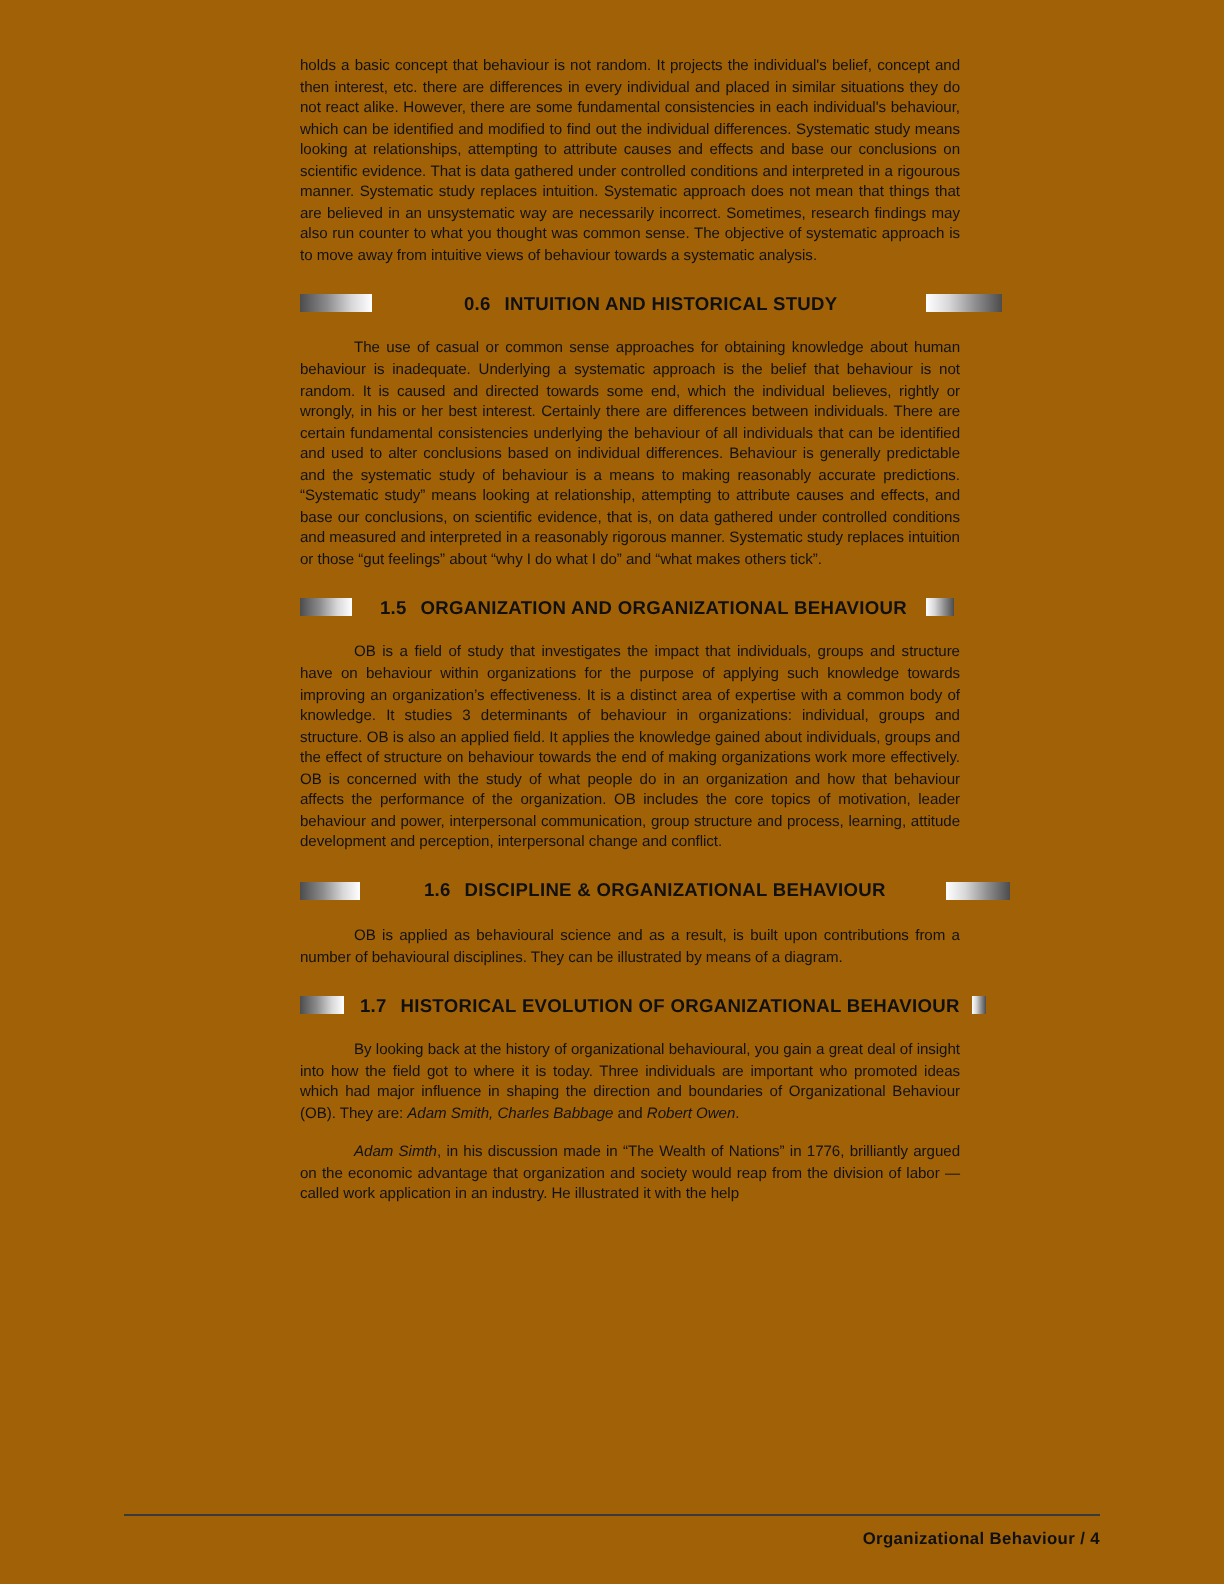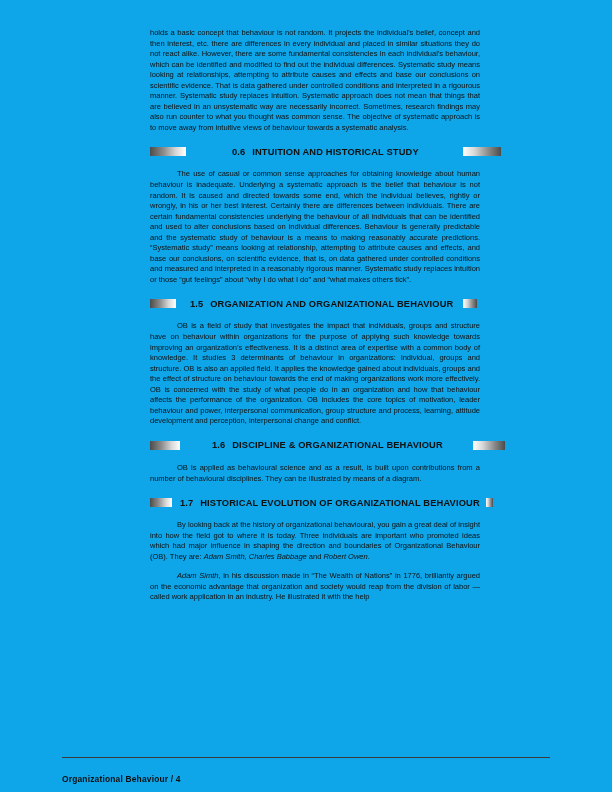--- a/index.html
+++ b/index.html
@@ -13,21 +13,21 @@
     font-family: "Liberation Sans", sans-serif;
     color: #101010;
     position: relative;
     overflow: hidden;
   }
   .page {
     position: absolute;
     left: 0; top: 0;
     width: 612px;
     height: 792px;
-    background: #0ea5e9;
+    background: #a16207;
   }
   .content {
     position: absolute;
     left: 150px;
     top: 28px;
     width: 330px;
   }
   p.body-para {
     margin: 0 0 9px 0;
     font-size: 7.55px;
@@ -92,22 +92,22 @@
     top: 757px;
     width: 488px;
   }
   .footer-rule {
     border-top: 1px solid #3a3a3a;
     width: 100%;
     height: 0;
     margin: 0;
   }
   .footer-text {
-    margin-top: 16px;
-    text-align: left;
+    margin-top: 6px;
+    text-align: right;
     font-size: 8.4px;
     font-weight: bold;
     letter-spacing: 0.2px;
     color: #101010;
   }
 </style>
 </head>
 <body>
 
 <div class="page">

